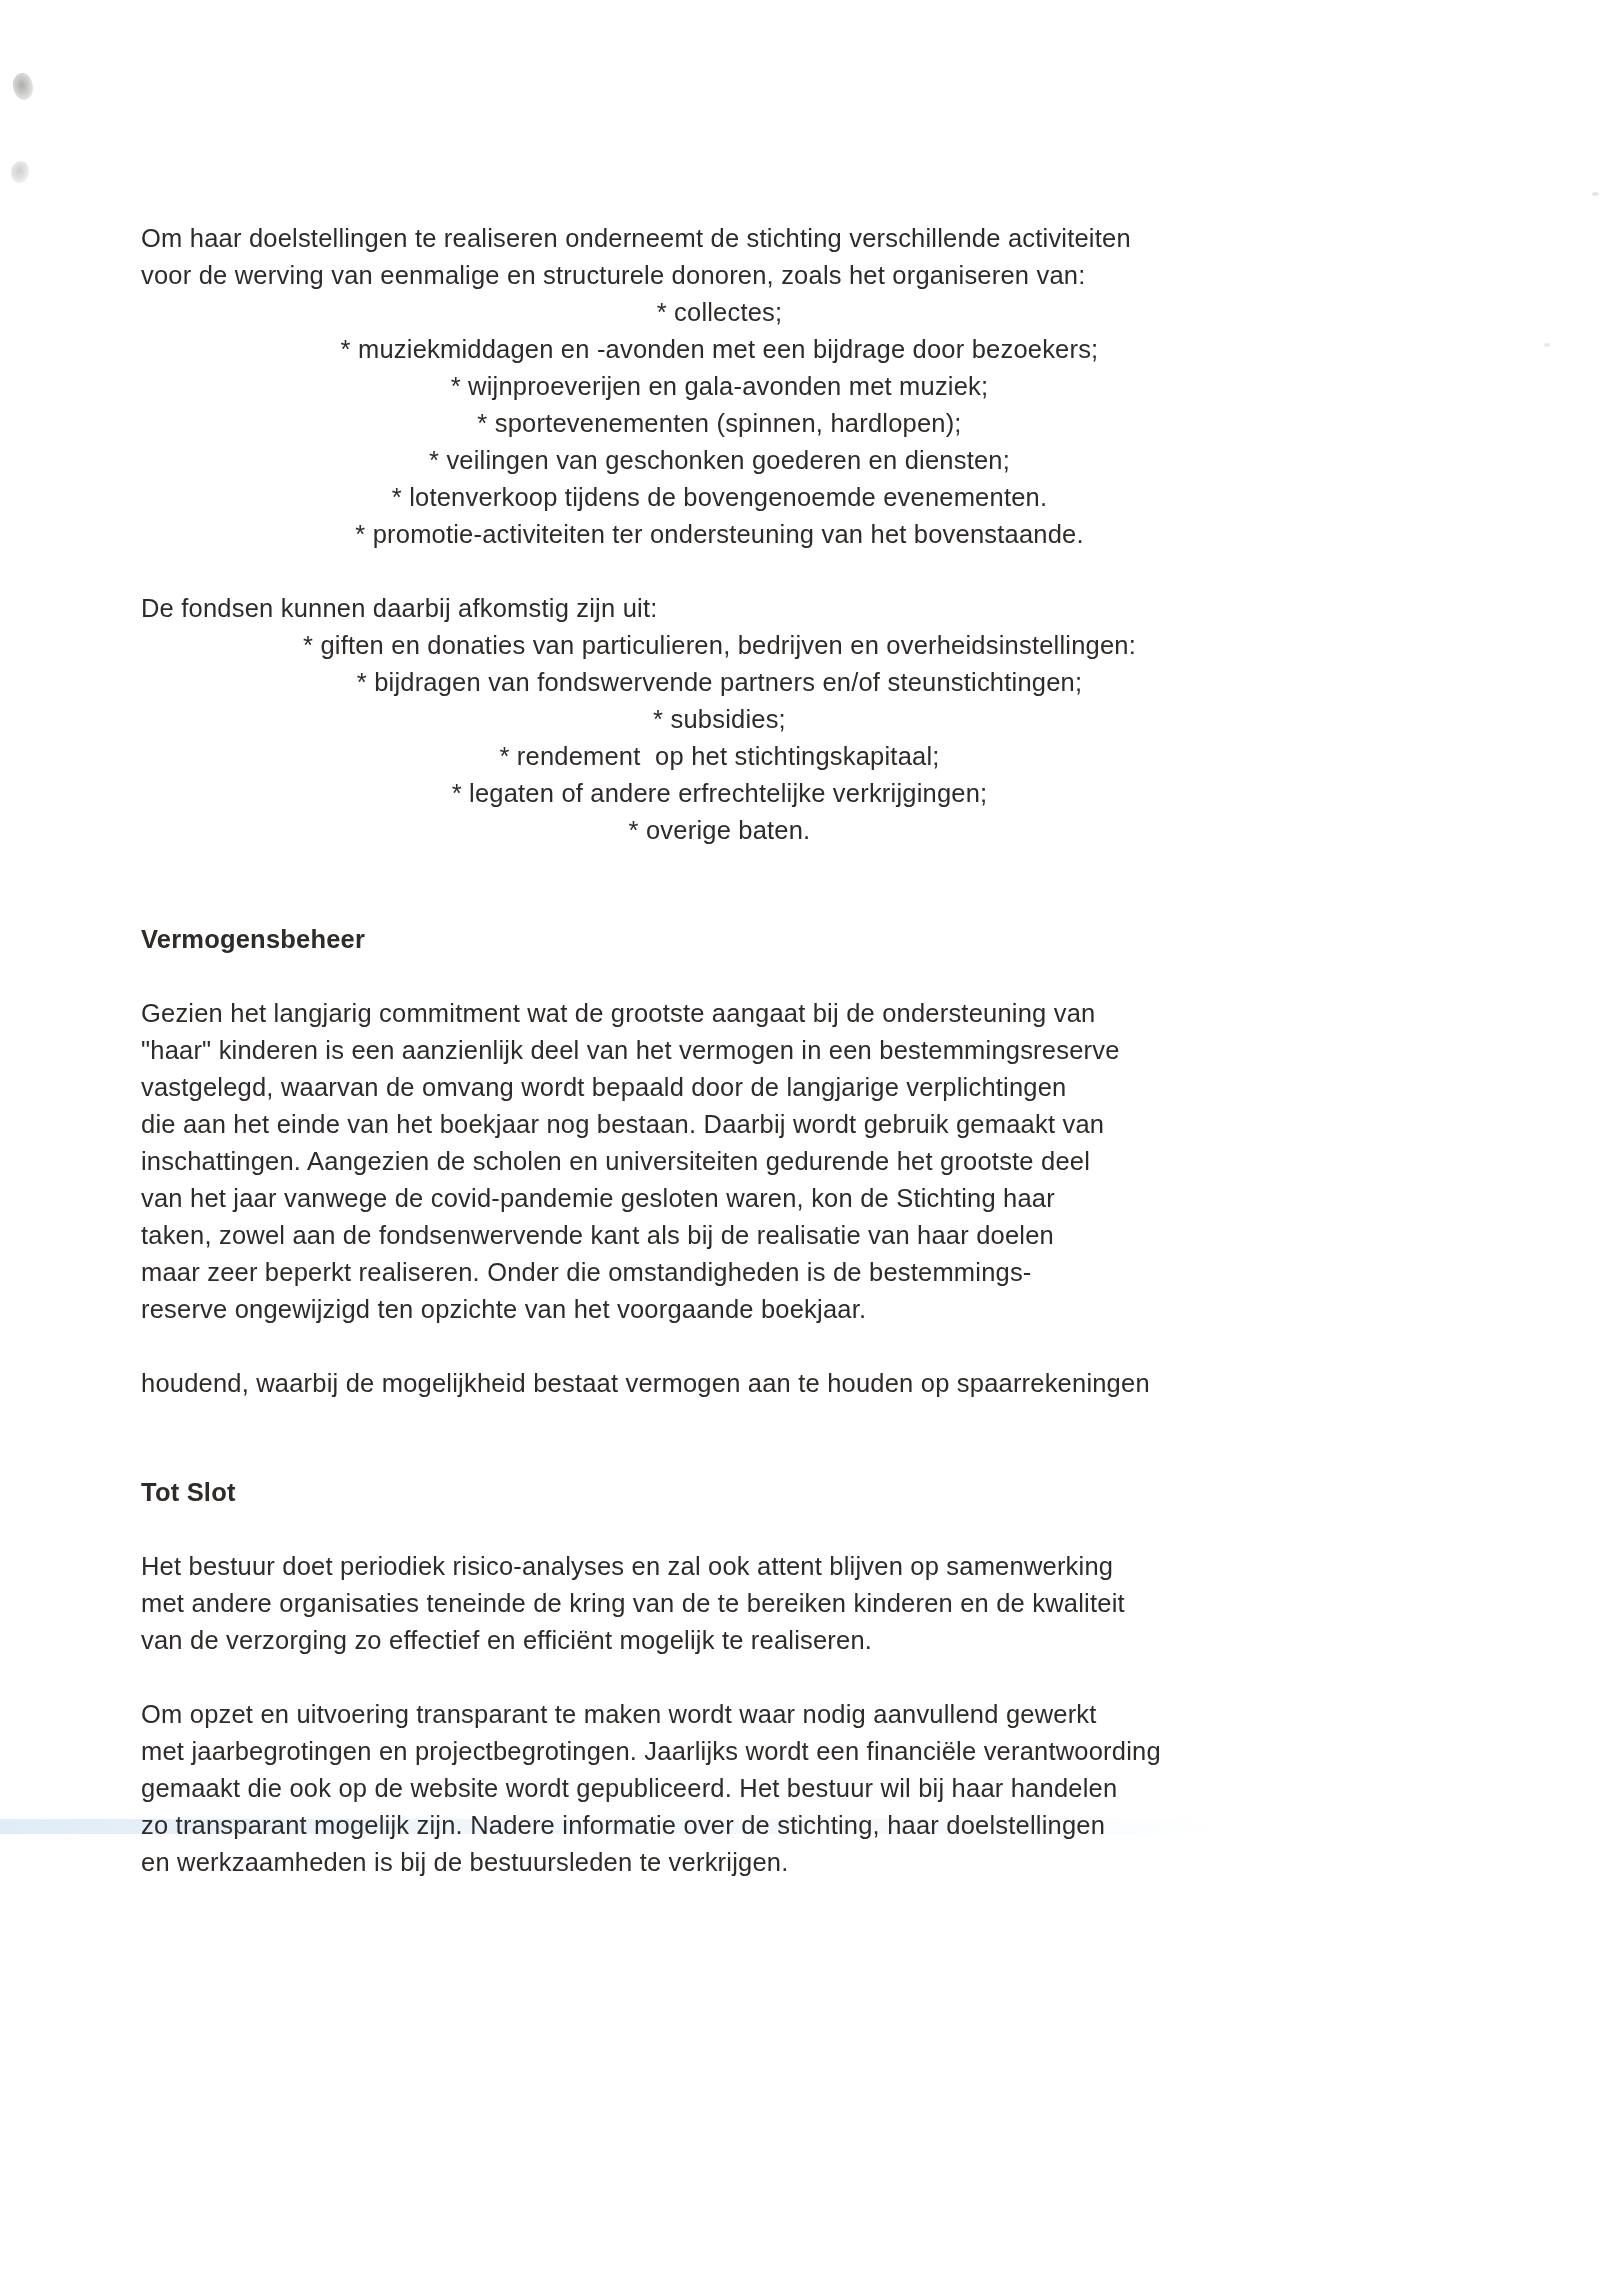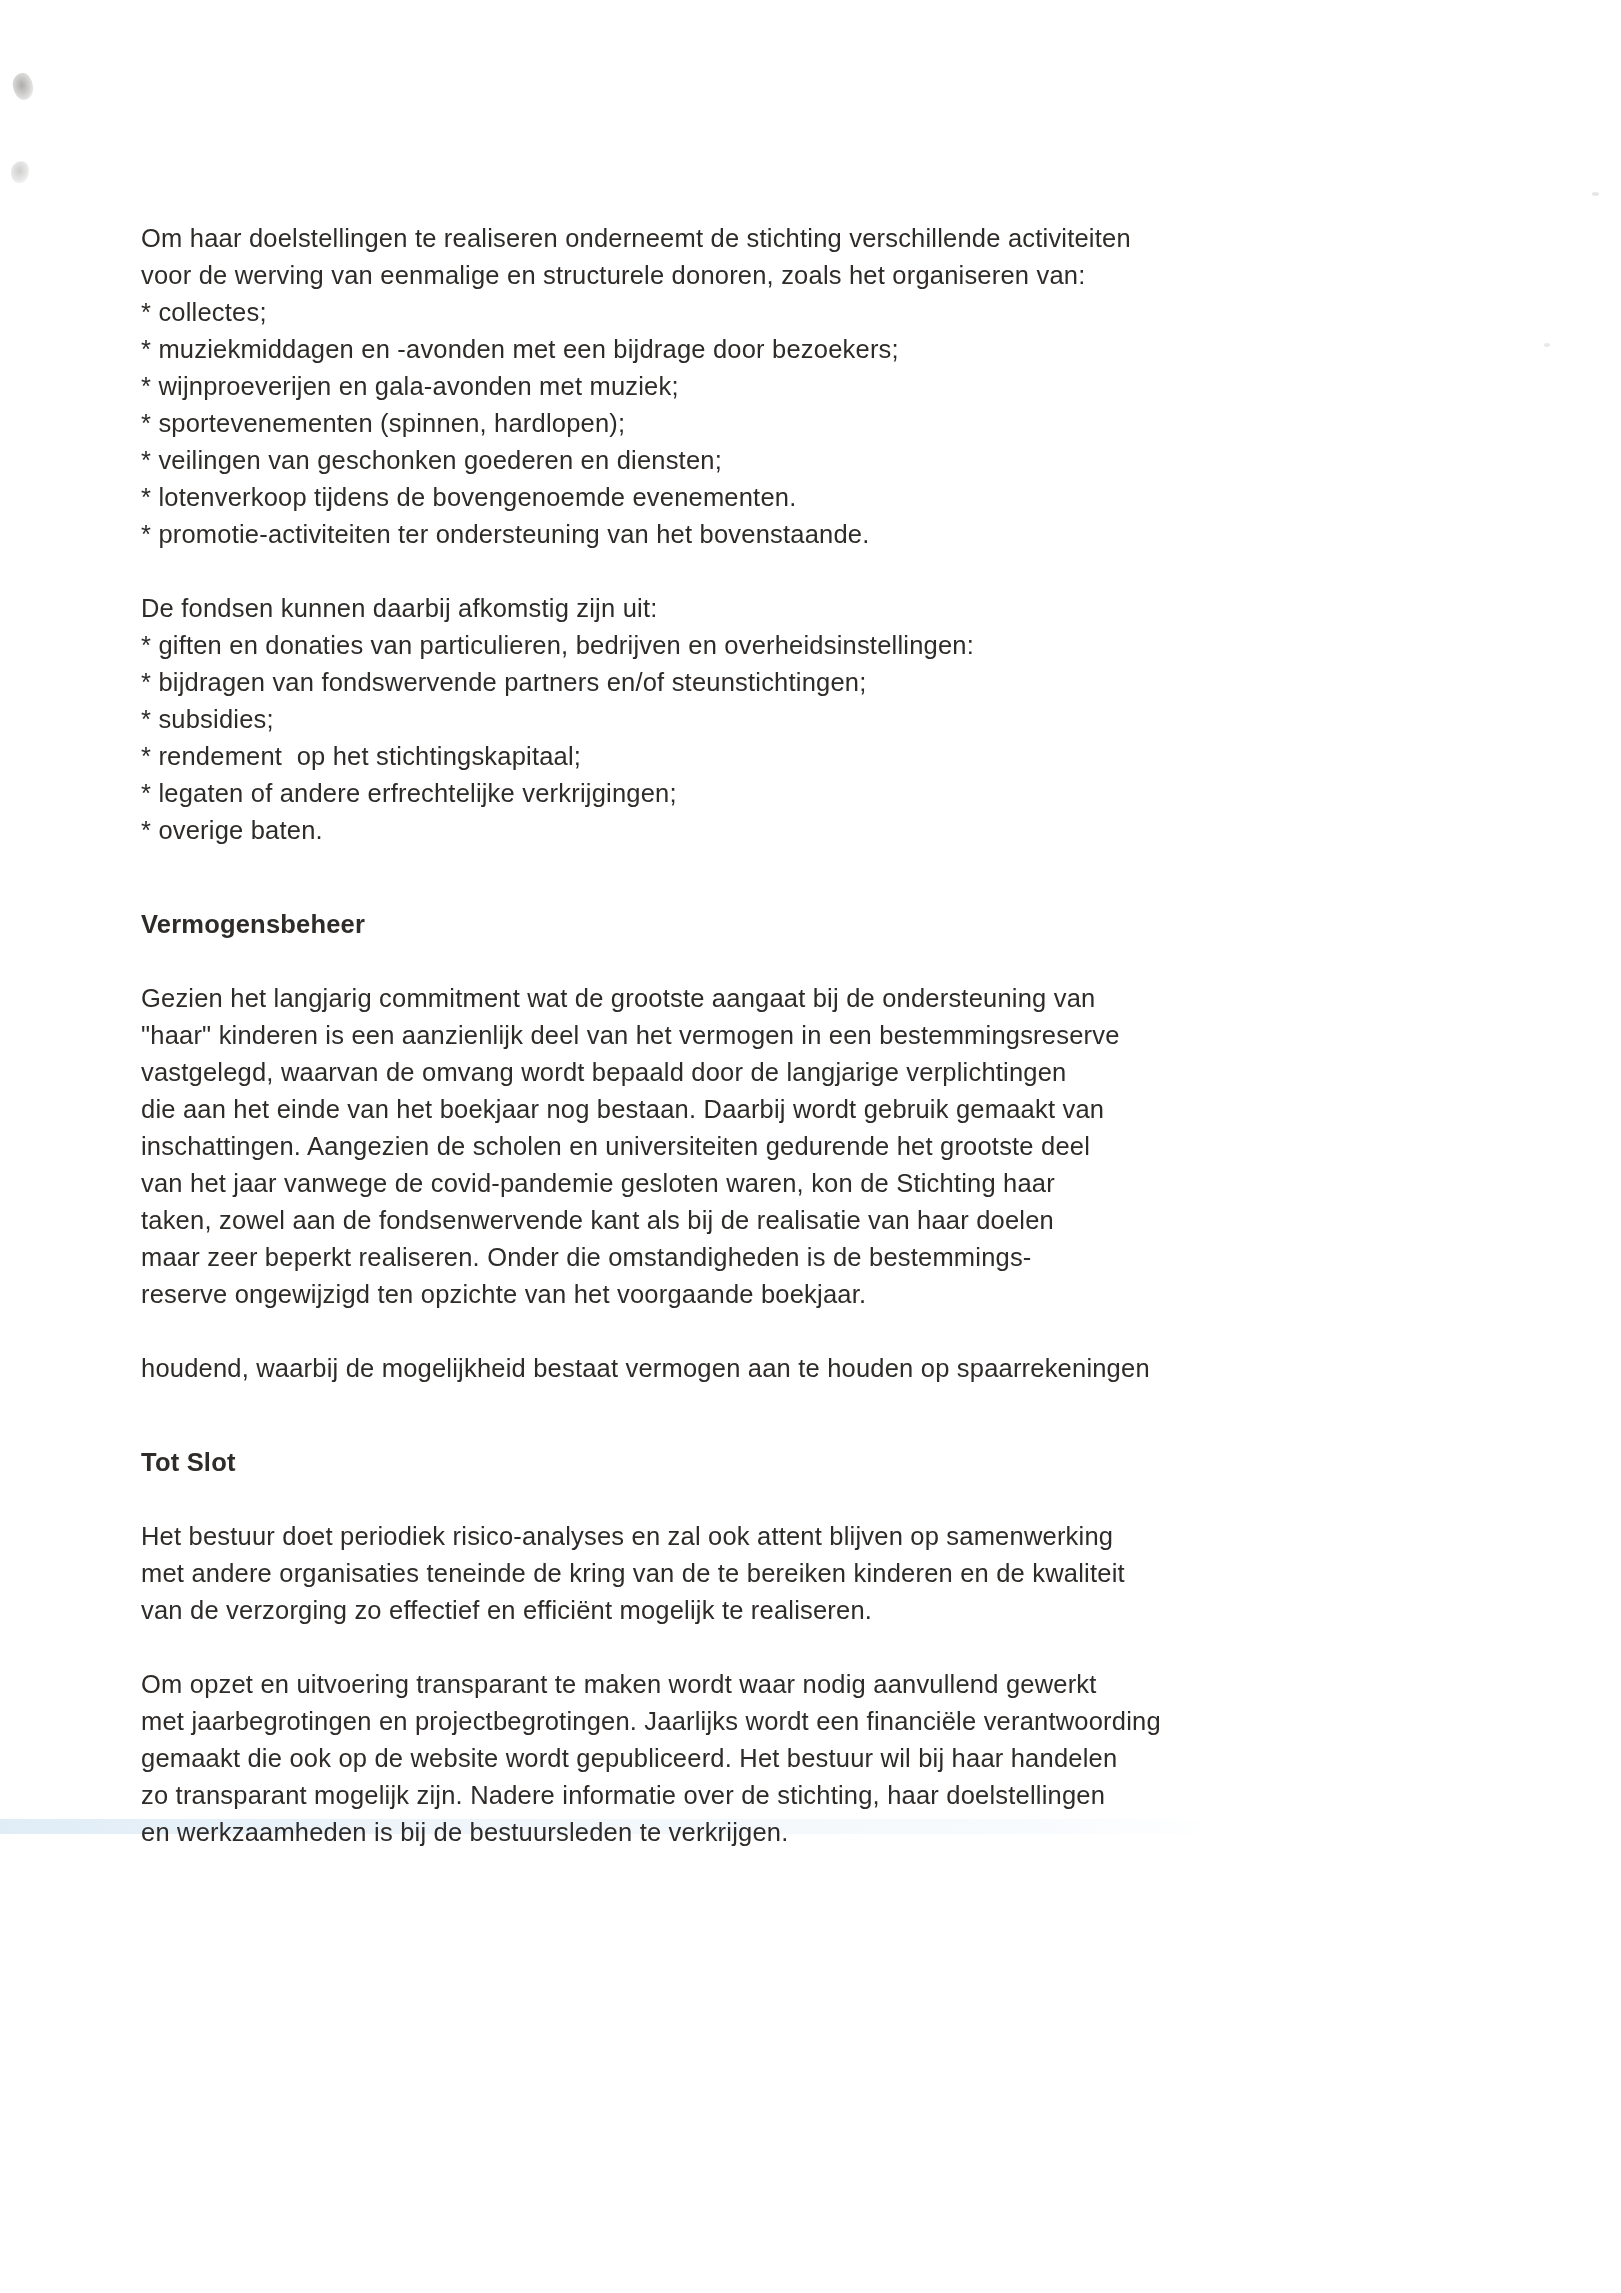--- a/index.html
+++ b/index.html
@@ -17,22 +17,22 @@
     color: #2e2b29;
   }
   .content {
     position: absolute;
     left: 141px;
     top: 220px;
     width: 1157px;
   }
   .block { margin-top: 37px; }
   .block:first-child { margin-top: 0; }
-  .block.attached { margin-top: 0; }
-  .block.heading { margin-top: 57px; }
+  .block.attached { margin-top: 0; text-align: center; }
+  .block.heading { margin-top: 72px; }
   .line {
     font-size: 25.5px;
     line-height: 37px;
     letter-spacing: 0.2px;
     white-space: pre;
   }
   .heading .line {
     font-weight: 700;
   }
   

